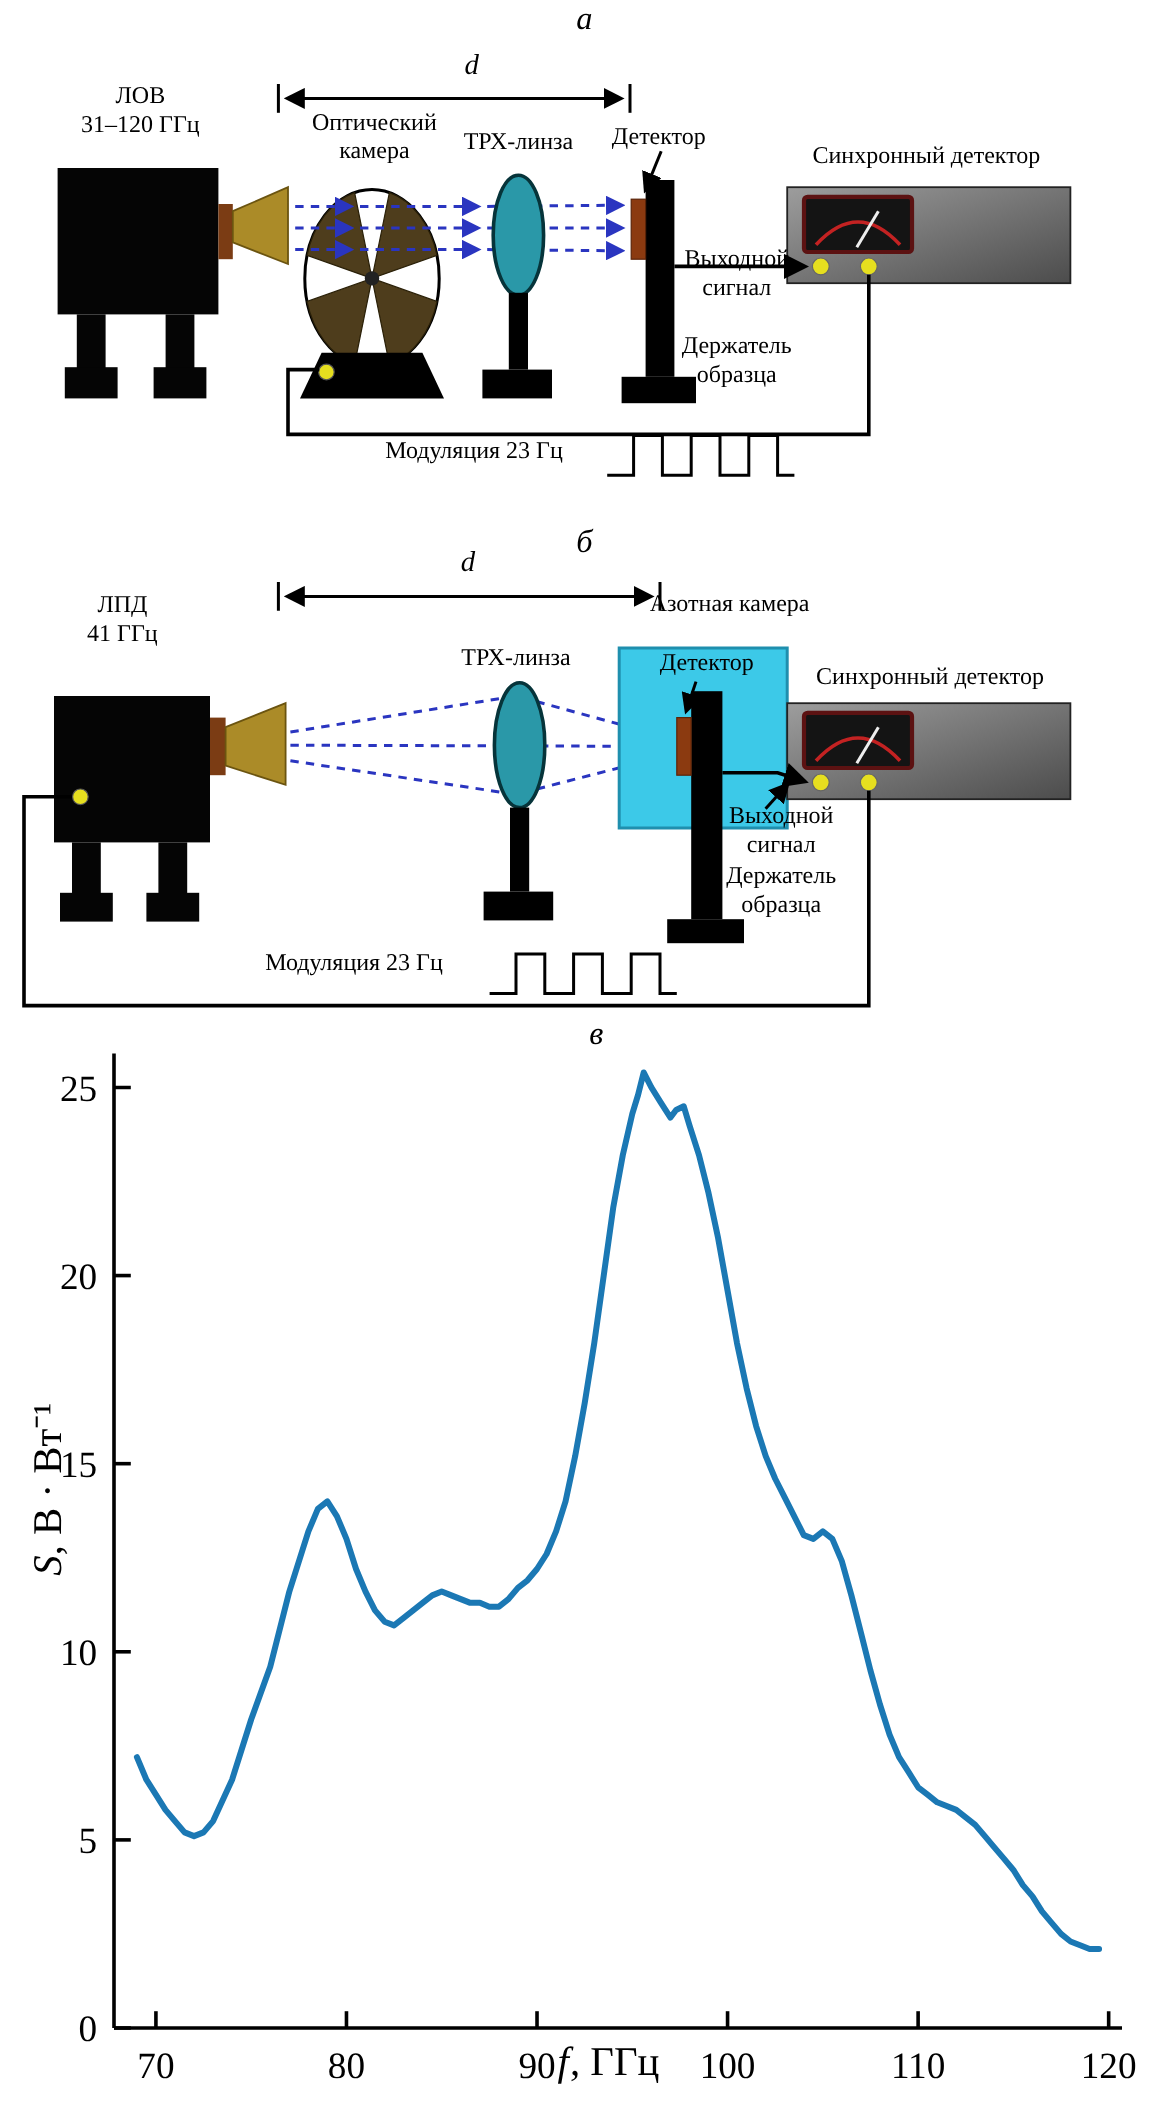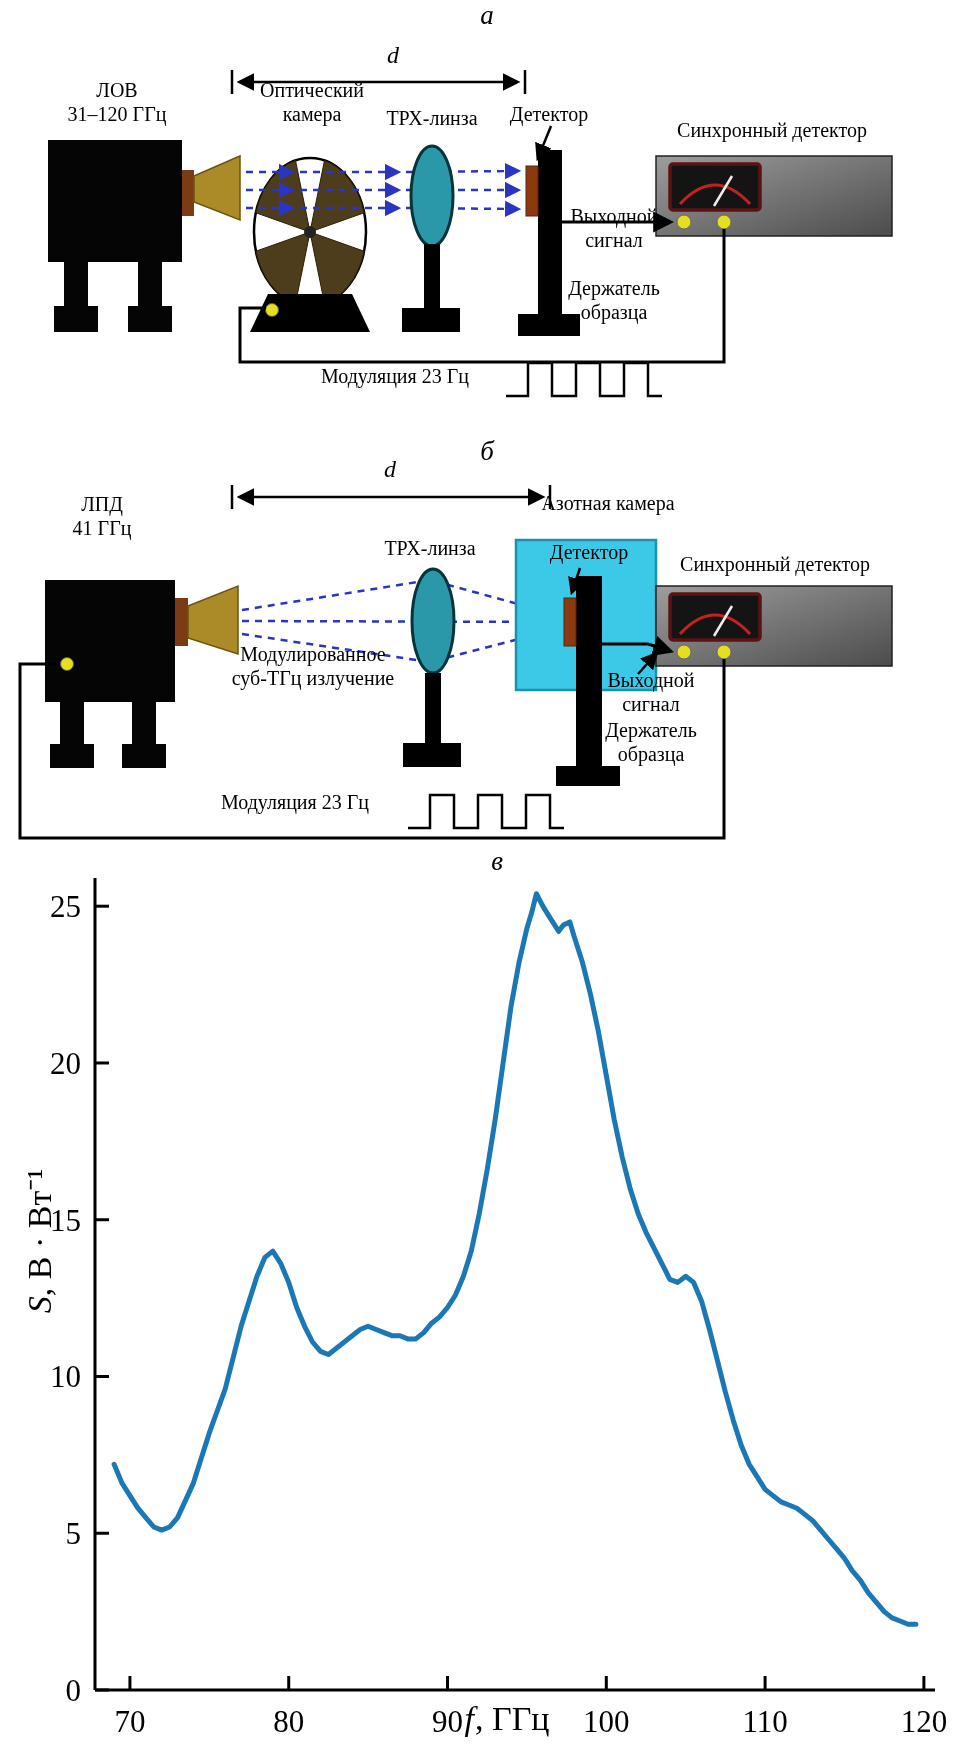--- a/index.html
+++ b/index.html
@@ -184,25 +184,25 @@
       <text x="81" y="380.7297297297297" text-anchor="end" font-size="31">15</text>
       <line x1="95" y1="212.9729729729729" x2="109" y2="212.9729729729729" stroke="#000" stroke-width="3"></line>
       <text x="81" y="223.9729729729729" text-anchor="end" font-size="31">20</text>
       <line x1="95" y1="56.21621621621614" x2="109" y2="56.21621621621614" stroke="#000" stroke-width="3"></line>
       <text x="81" y="67.21621621621614" text-anchor="end" font-size="31">25</text>
       <path d="M114.1,614.3 L122.0,633.1 L129.9,645.6 L137.9,658.2 L145.8,667.6 L153.8,677.0 L161.7,680.1 L169.6,677.0 L177.6,667.6 L193.4,633.1 L209.3,582.9 L225.2,539.0 L241.1,476.3 L257.0,426.2 L264.9,407.4 L272.8,401.1 L280.8,413.6 L288.7,432.4 L296.7,457.5 L304.6,476.3 L312.5,492.0 L320.5,501.4 L328.4,504.5 L336.4,498.3 L352.2,485.7 L360.2,479.5 L368.1,476.3 L376.1,479.5 L384.0,482.6 L391.9,485.7 L399.9,485.7 L407.8,488.9 L415.8,488.9 L423.7,482.6 L431.6,473.2 L439.6,466.9 L447.5,457.5 L455.5,445.0 L463.4,426.2 L471.3,401.1 L479.3,363.5 L487.2,319.6 L495.2,269.4 L503.1,213.0 L511.0,156.5 L519.0,112.6 L526.9,78.2 L531.7,62.5 L536.4,43.7 L542.8,56.2 L550.7,68.8 L558.7,81.3 L563.4,75.0 L569.8,71.9 L574.5,87.6 L582.5,112.6 L590.4,144.0 L598.4,181.6 L606.3,225.5 L614.2,269.4 L622.2,307.0 L630.1,338.4 L638.1,363.5 L646.0,382.3 L653.9,397.9 L661.9,413.6 L669.8,429.3 L677.8,432.4 L685.7,426.2 L693.6,432.4 L701.6,451.2 L709.5,479.5 L717.5,510.8 L725.4,542.2 L733.3,570.4 L741.3,595.5 L749.2,614.3 L757.2,626.8 L765.1,639.4 L773.0,645.6 L781.0,651.9 L788.9,655.0 L796.9,658.2 L804.8,664.4 L812.7,670.7 L820.7,680.1 L828.6,689.5 L836.6,698.9 L844.5,708.3 L852.4,720.9 L860.4,730.3 L868.3,742.8 L876.2,752.2 L884.2,761.6 L892.1,767.9 L900.1,771.0 L908.0,774.2 L915.9,774.2" fill="none" stroke="#1b78b4" stroke-width="5" stroke-linejoin="round" stroke-linecap="round"></path>
     </svg>
 
   <div class="lbl panel-label" style="left:487px;top:0px">а</div>
   <div class="lbl d-label" style="left:393px;top:42px">d</div>
-  <div class="lbl" style="left:117px;top:78px">
+  <div class="lbl" style="left:117px;top:68px">
     <span>ЛОВ</span>
     <span>31–120 ГГц</span>
   </div>
-  <div class="lbl" style="left:312px;top:78px">
+  <div class="lbl" style="left:312px;top:90px">
     <span>Оптический</span>
     <span>камера</span>
   </div>
   <div class="lbl" style="left:432px;top:106px">ТРХ-линза</div>
   <div class="lbl" style="left:549px;top:102px">Детектор</div>
   <div class="lbl" style="left:772px;top:118px">Синхронный детектор</div>
   <div class="lbl" style="left:614px;top:204px">
     <span>Выходной</span>
     <span>сигнал</span>
   </div>
@@ -215,24 +215,20 @@
   <div class="lbl panel-label" style="left:487px;top:436px">б</div>
   <div class="lbl d-label" style="left:390px;top:456px">d</div>
   <div class="lbl" style="left:102px;top:492px">
     <span>ЛПД</span>
     <span>41 ГГц</span>
   </div>
   <div class="lbl" style="left:608px;top:491px">Азотная камера</div>
   <div class="lbl" style="left:430px;top:536px">ТРХ-линза</div>
   <div class="lbl" style="left:589px;top:540px">Детектор</div>
   <div class="lbl" style="left:775px;top:552px">Синхронный детектор</div>
-  <div class="lbl" style="left:313px;top:642px">
-    <span>Модулированное</span>
-    <span>суб-ТГц излучение</span>
-  </div>
   <div class="lbl" style="left:651px;top:668px">
     <span>Выходной</span>
     <span>сигнал</span>
   </div>
   <div class="lbl" style="left:651px;top:718px">
     <span>Держатель</span>
     <span>образца</span>
   </div>
   <div class="lbl" style="left:295px;top:790px">Модуляция 23 Гц</div>
 

